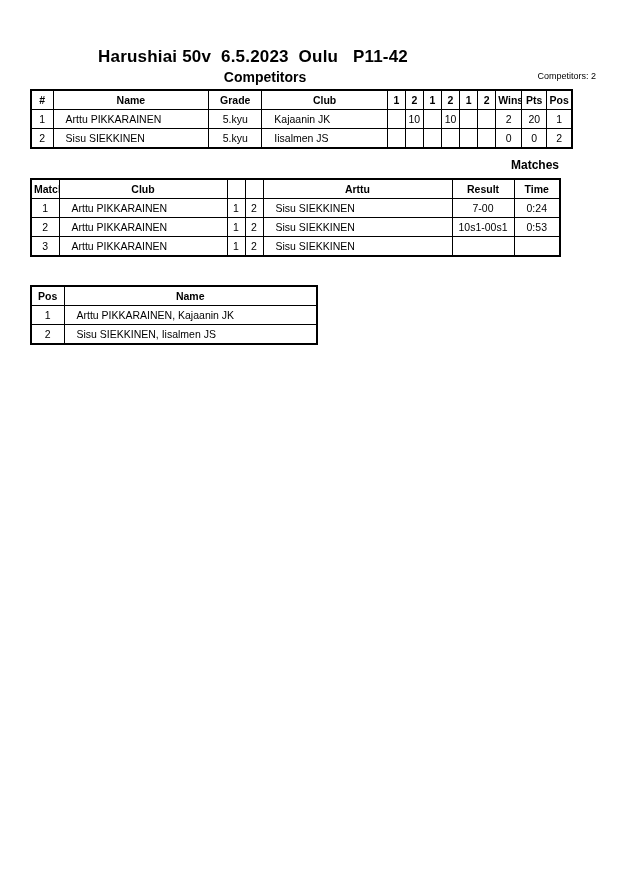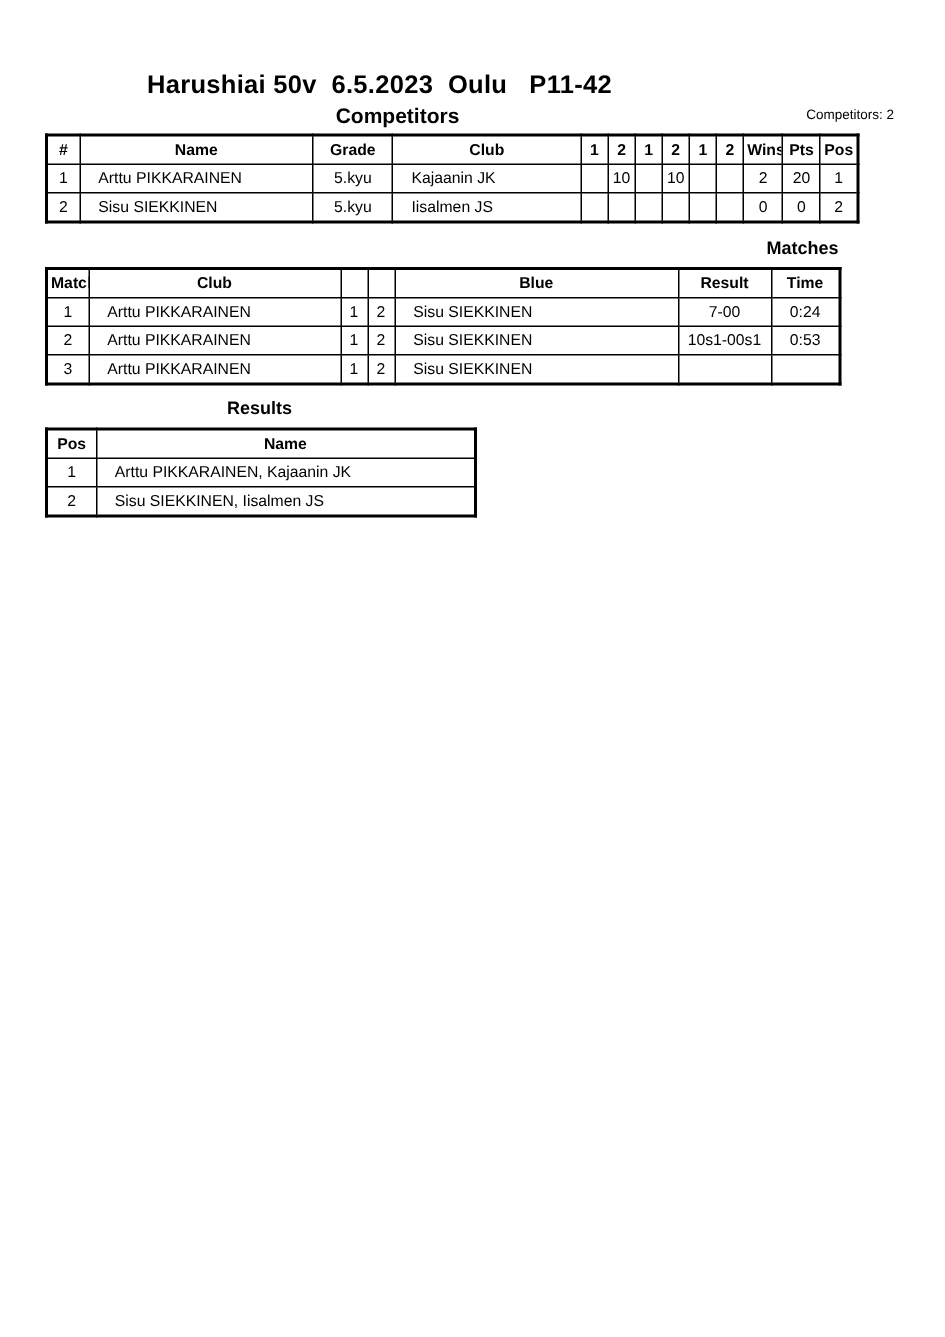--- a/index.html
+++ b/index.html
@@ -146,21 +146,21 @@
       <col style="width:189px">
         <col style="width:62px">
         <col style="width:46px">
     </colgroup>
     <thead>
       <tr>
         <th>Match</th>
         <th>Club</th>
         <th></th>
         <th></th>
-        <th>Blue</th>
+        <th>Arttu</th>
         <th>Result</th>
         <th>Time</th>
       </tr>
     </thead>
     <tbody>
       <tr>
         <td class="c">1</td>
         <td class="l">Arttu PIKKARAINEN</td>
         <td class="c">1</td>
         <td class="c">2</td>
@@ -182,21 +182,20 @@
         <td class="l">Arttu PIKKARAINEN</td>
         <td class="c">1</td>
         <td class="c">2</td>
         <td class="l">Sisu SIEKKINEN</td>
         <td class="c"></td>
         <td class="c"></td>
       </tr>
     </tbody>
   </table>
 
-  <div class="section-heading results-heading">Results</div>
 
   <table class="results-table">
     <colgroup>
       <col style="width:33px">
         <col style="width:253px">
     </colgroup>
     <thead>
       <tr>
         <th>Pos</th>
         <th>Name</th>

